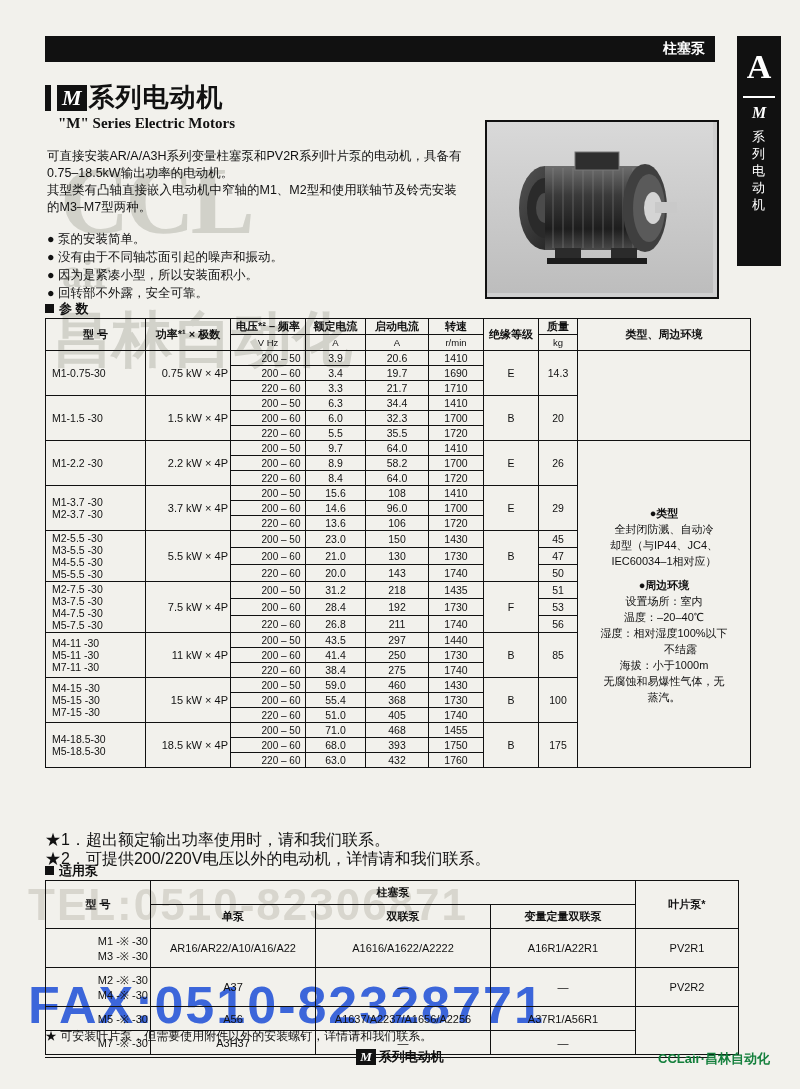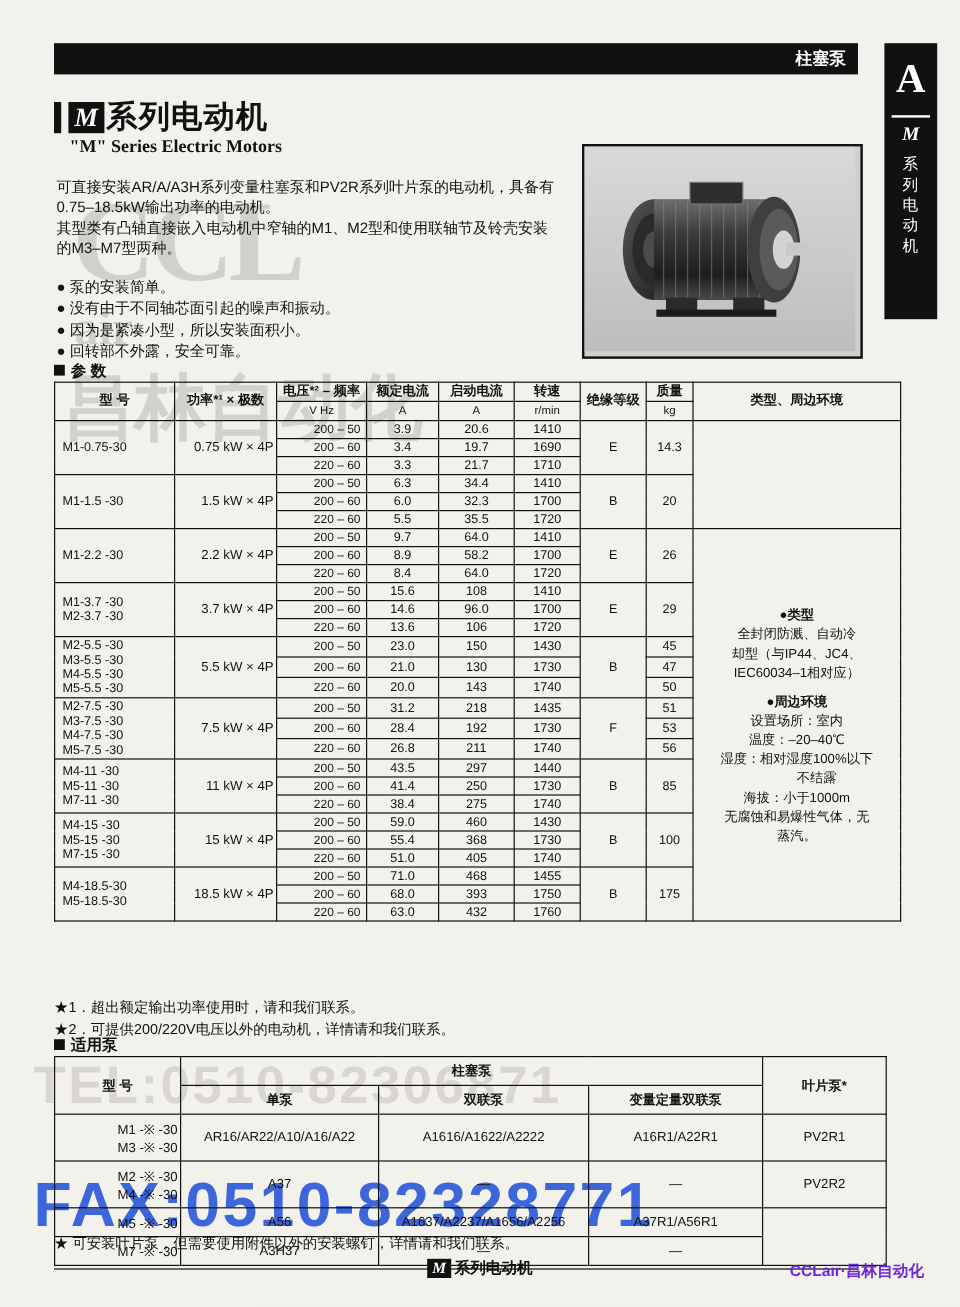--- a/index.html
+++ b/index.html
@@ -128,21 +128,21 @@
   .tbl .vh{font-size:10px;padding-left:28px;}
   .rowh{height:15px;}
   
   .info{
     font-size:11px;line-height:16px;text-align:left;padding-left:10px;
     vertical-align:top;
   }
   .dot{font-weight:bold;}
   
   .notes{
-    position:absolute;left:45px;top:830px;z-index:6;font-size:12px;line-height:19px;
+    position:absolute;left:45px;top:830px;z-index:6;font-size:16px;line-height:19px;
   }
   
   .tbl2{
     position:absolute;left:45px;top:880px;z-index:6;font-size:11px;
   }
   .tbl2 td{
     border:1px solid #111;text-align:center;padding:4px 2px;
   }
   .tbl2 .h{font-weight:bold;}
   .tbl2 .model{text-align:right;padding-left:8px;}
@@ -157,21 +157,21 @@
     position:absolute;left:0;top:1048px;width:800px;text-align:center;z-index:7;
     font-size:13px;font-weight:bold;
   }
   .footer-center .fm{
     display:inline-block;background:#111;color:#fff;font-style:italic;
     font-family:"Liberation Serif", serif;padding:0 4px;margin-right:3px;
   }
   .footer-right{
     position:absolute;right:30px;top:1050px;z-index:7;font-size:13px;font-weight:bold;
   }
-  .footer-right .cc{color:#6d28d9;}
+  .footer-right .cc{color:#15803d;}
 </style>
 </head>
 <body>
 
 <div class="page">
 
   <div class="wm wm-logo">CCL</div>
   <div class="wm wm-sub">air</div>
   <div class="wm wm-cn">昌林自动化</div>
   <div class="wm wm-tel">TEL:0510-82306871</div>

